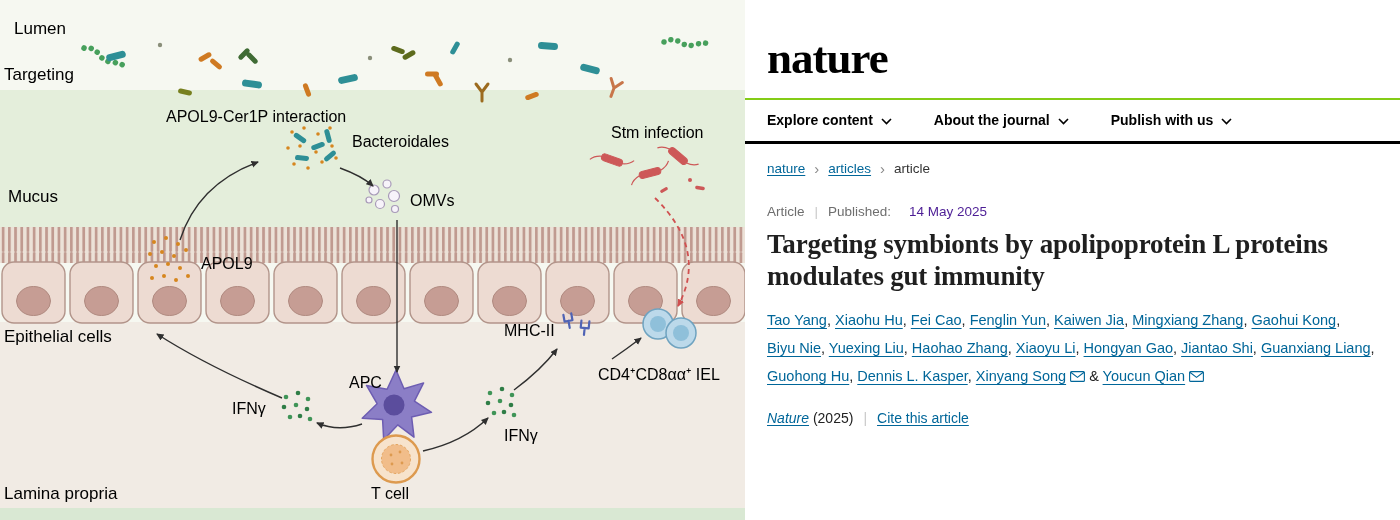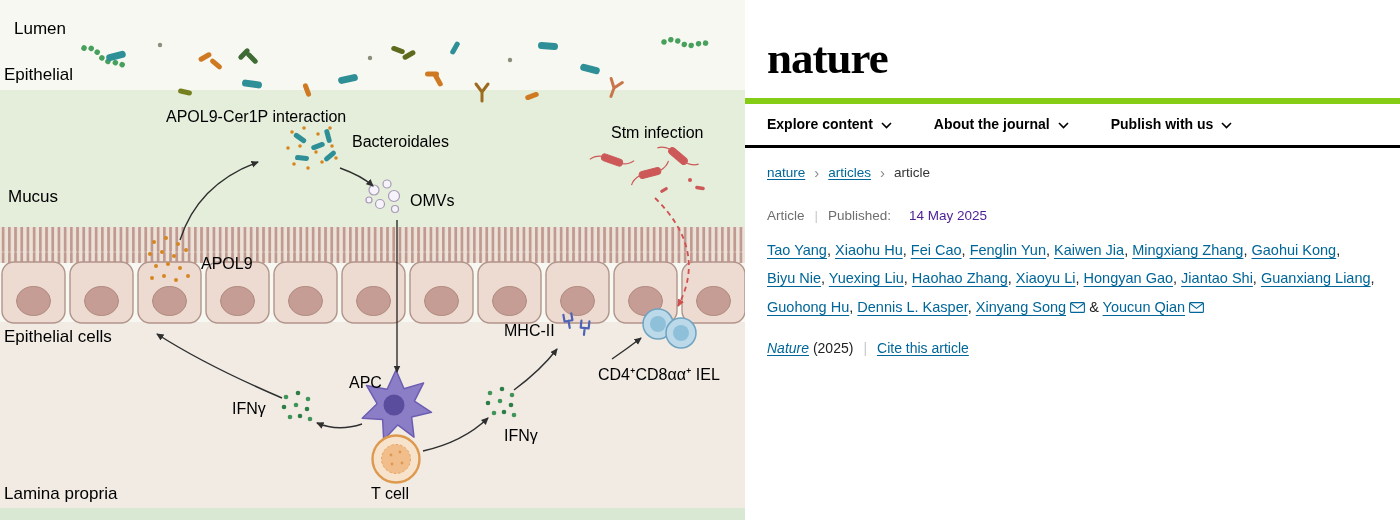--- a/index.html
+++ b/index.html
@@ -11,21 +11,21 @@
   .figure-panel { position:relative; width:745px; height:520px; flex:0 0 745px; background:#f6f8f1; }
   .figure-panel svg.diagram { position:absolute; left:0; top:0; }
   .dlabel { position:absolute; color:#000000; font-size:16px; white-space:nowrap; line-height:1.1; }
   .dlabel.zone { font-size:17px; }
 
   
   .journal-panel { flex:1 1 auto; background:#fff; position:relative; }
   .masthead { padding:36px 0 0 22px; }
   .logo { font-family:"Liberation Serif", serif; font-weight:bold; font-size:45px;
           letter-spacing:-1px; color:#000; line-height:1; cursor:pointer; display:inline-block; }
-  .nav-wrap { margin-top:17px; border-top:6px solid #84cc16; padding:12px 0 13px 22px;
+  .nav-wrap { margin-top:17px; border-top:2px solid #84cc16; padding:12px 0 13px 22px;
               display:flex; gap:42px; align-items:flex-start; }
   .nav-item { font-size:14px; font-weight:bold; color:#000; display:flex; align-items:center;
               gap:8px; cursor:pointer; }
   .nav-item svg { display:block; margin-top:2px; }
   .black-rule { height:3px; background:#000; width:100%; }
 
   .content { padding:0 20px 0 22px; }
   .breadcrumb { margin-top:16px; font-size:13.5px; display:flex; align-items:center; gap:9px; }
   .link { color:#006699; text-decoration:underline; text-underline-offset:2px; cursor:pointer; }
   .crumb-sep { color:#888; font-size:15px; }
@@ -258,21 +258,21 @@
         <path d="M362,424 Q338,432 317,423" marker-end="url(#arw)"></path>
         <path d="M282,398 Q205,365 157,334" marker-end="url(#arw)"></path>
         <path d="M423,451 Q463,442 488,418" marker-end="url(#arw)"></path>
         <path d="M514,390 Q541,370 557,349" marker-end="url(#arw)"></path>
         <path d="M612,359 Q628,348 641,338" marker-end="url(#arw)"></path>
       </g>
       <path d="M655,198 Q708,250 678,306" fill="none" stroke="#d05050" stroke-width="1.8" stroke-dasharray="5 4" marker-end="url(#arwR)"></path>
     </svg>
 
     <div class="dlabel zone" style="left:14px;  top:20px;">Lumen</div>
-    <div class="dlabel zone" style="left:4px;   top:66px;">Epithelial</div>
+    <div class="dlabel zone" style="left:4px;   top:66px;">Targeting</div>
     <div class="dlabel zone" style="left:8px;   top:188px;">Mucus</div>
     <div class="dlabel zone" style="left:4px;   top:328px;">Epithelial cells</div>
     <div class="dlabel zone" style="left:4px;   top:485px;">Lamina propria</div>
     <div class="dlabel" style="left:166px; top:108px;text-align:right;">APOL9-Cer1P interaction</div>
     <div class="dlabel" style="left:352px; top:133px;">Bacteroidales</div>
     <div class="dlabel" style="left:410px; top:192px;">OMVs</div>
     <div class="dlabel" style="left:201px; top:255px;">APOL9</div>
     <div class="dlabel" style="left:611px; top:124px;">Stm infection</div>
     <div class="dlabel" style="left:504px; top:322px;">MHC-II</div>
     <div class="dlabel" style="left:598px; top:366px;">CD4⁺CD8αα⁺ IEL</div>
@@ -320,20 +320,21 @@
         <span class="crumb current">article</span>
       </nav>
 
       <div class="meta-row">
         <span>Article</span>
         <span class="pipe">|</span>
         <span>Published:</span>
         <span class="pub-date">14 May 2025</span>
       </div>
 
+      <h1 class="article-title">Targeting symbionts by apolipoprotein L proteins modulates gut immunity</h1>
 
       <p class="author-list"><a class="author-link">Tao Yang</a>, <a class="author-link">Xiaohu Hu</a>, <a class="author-link">Fei Cao</a>, <a class="author-link">Fenglin Yun</a>, <a class="author-link">Kaiwen Jia</a>, <a class="author-link">Mingxiang Zhang</a>, <a class="author-link">Gaohui Kong</a>, <a class="author-link">Biyu Nie</a>, <a class="author-link">Yuexing Liu</a>, <a class="author-link">Haohao Zhang</a>, <a class="author-link">Xiaoyu Li</a>, <a class="author-link">Hongyan Gao</a>, <a class="author-link">Jiantao Shi</a>, <a class="author-link">Guanxiang Liang</a>, <a class="author-link">Guohong Hu</a>, <a class="author-link">Dennis L. Kasper</a>, <a class="author-link">Xinyang Song</a>&nbsp;<svg class="env" width="15" height="11" viewBox="0 0 15 11">
             <rect x="0.6" y="0.6" width="13.8" height="9.8" rx="1" fill="none" stroke="#006699" stroke-width="1.1"></rect>
             <path d="M0.8,1.2 L7.5,6.4 L14.2,1.2" fill="none" stroke="#006699" stroke-width="1.1"></path>
           </svg><span class="amp"> &amp; </span><a class="author-link">Youcun Qian</a>&nbsp;<svg class="env" width="15" height="11" viewBox="0 0 15 11">
             <rect x="0.6" y="0.6" width="13.8" height="9.8" rx="1" fill="none" stroke="#006699" stroke-width="1.1"></rect>
             <path d="M0.8,1.2 L7.5,6.4 L14.2,1.2" fill="none" stroke="#006699" stroke-width="1.1"></path>
           </svg></p>
 
       <div class="cite-row">

